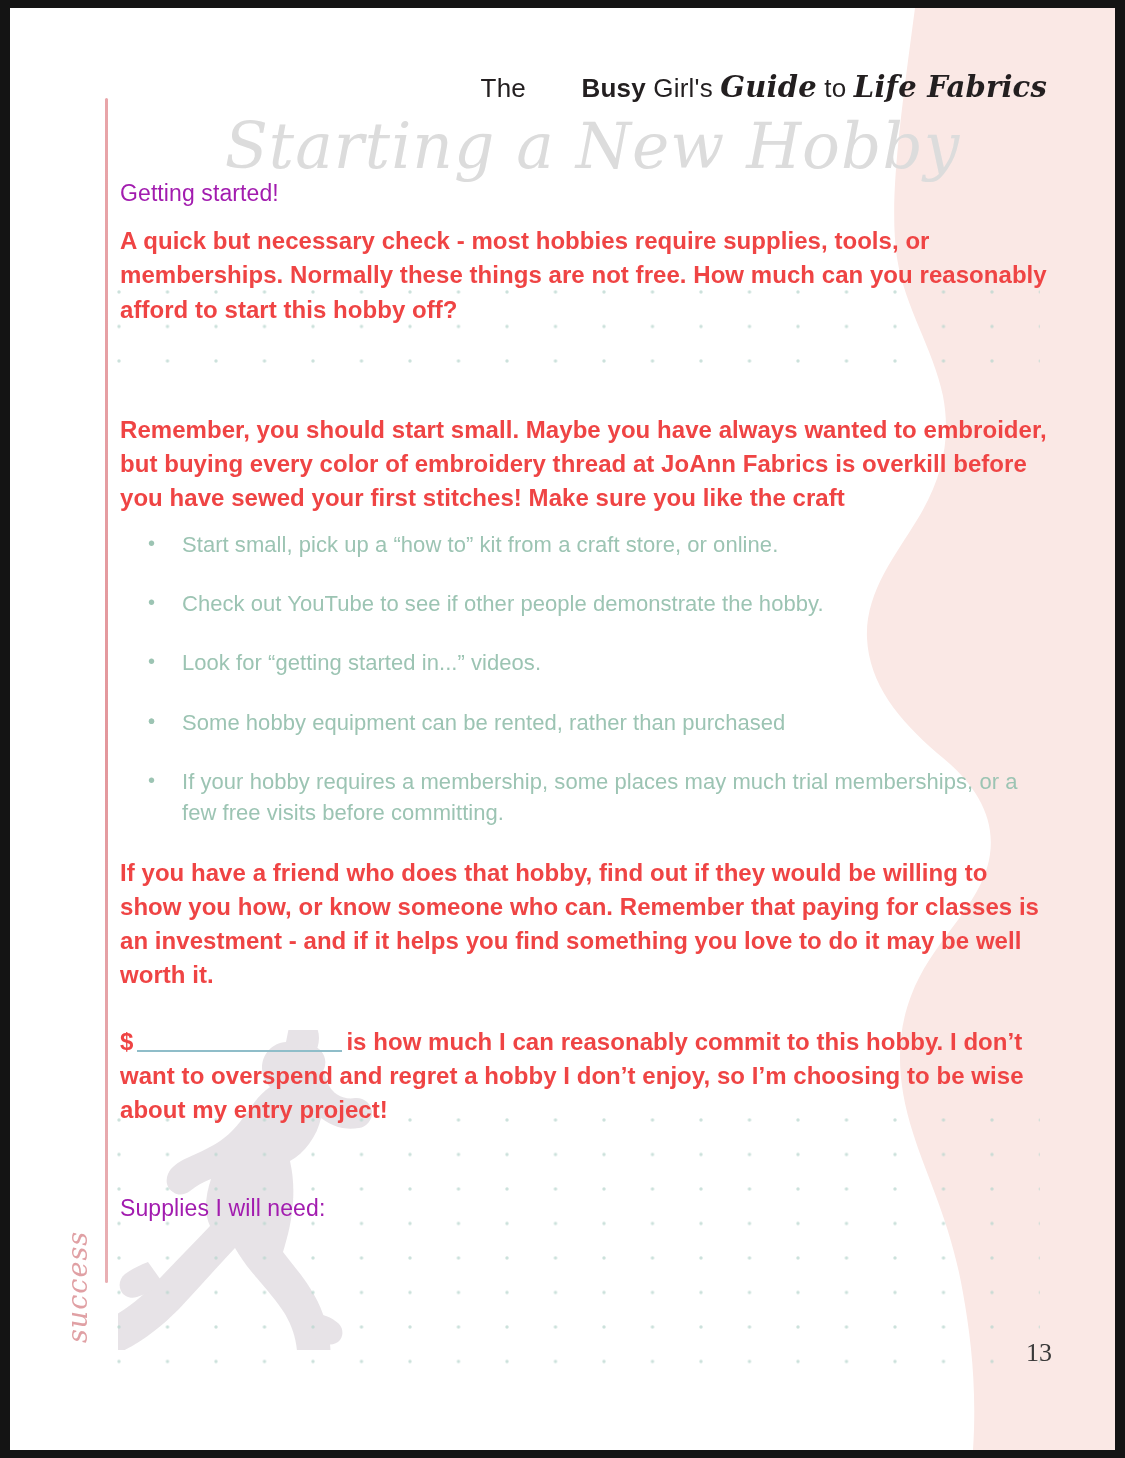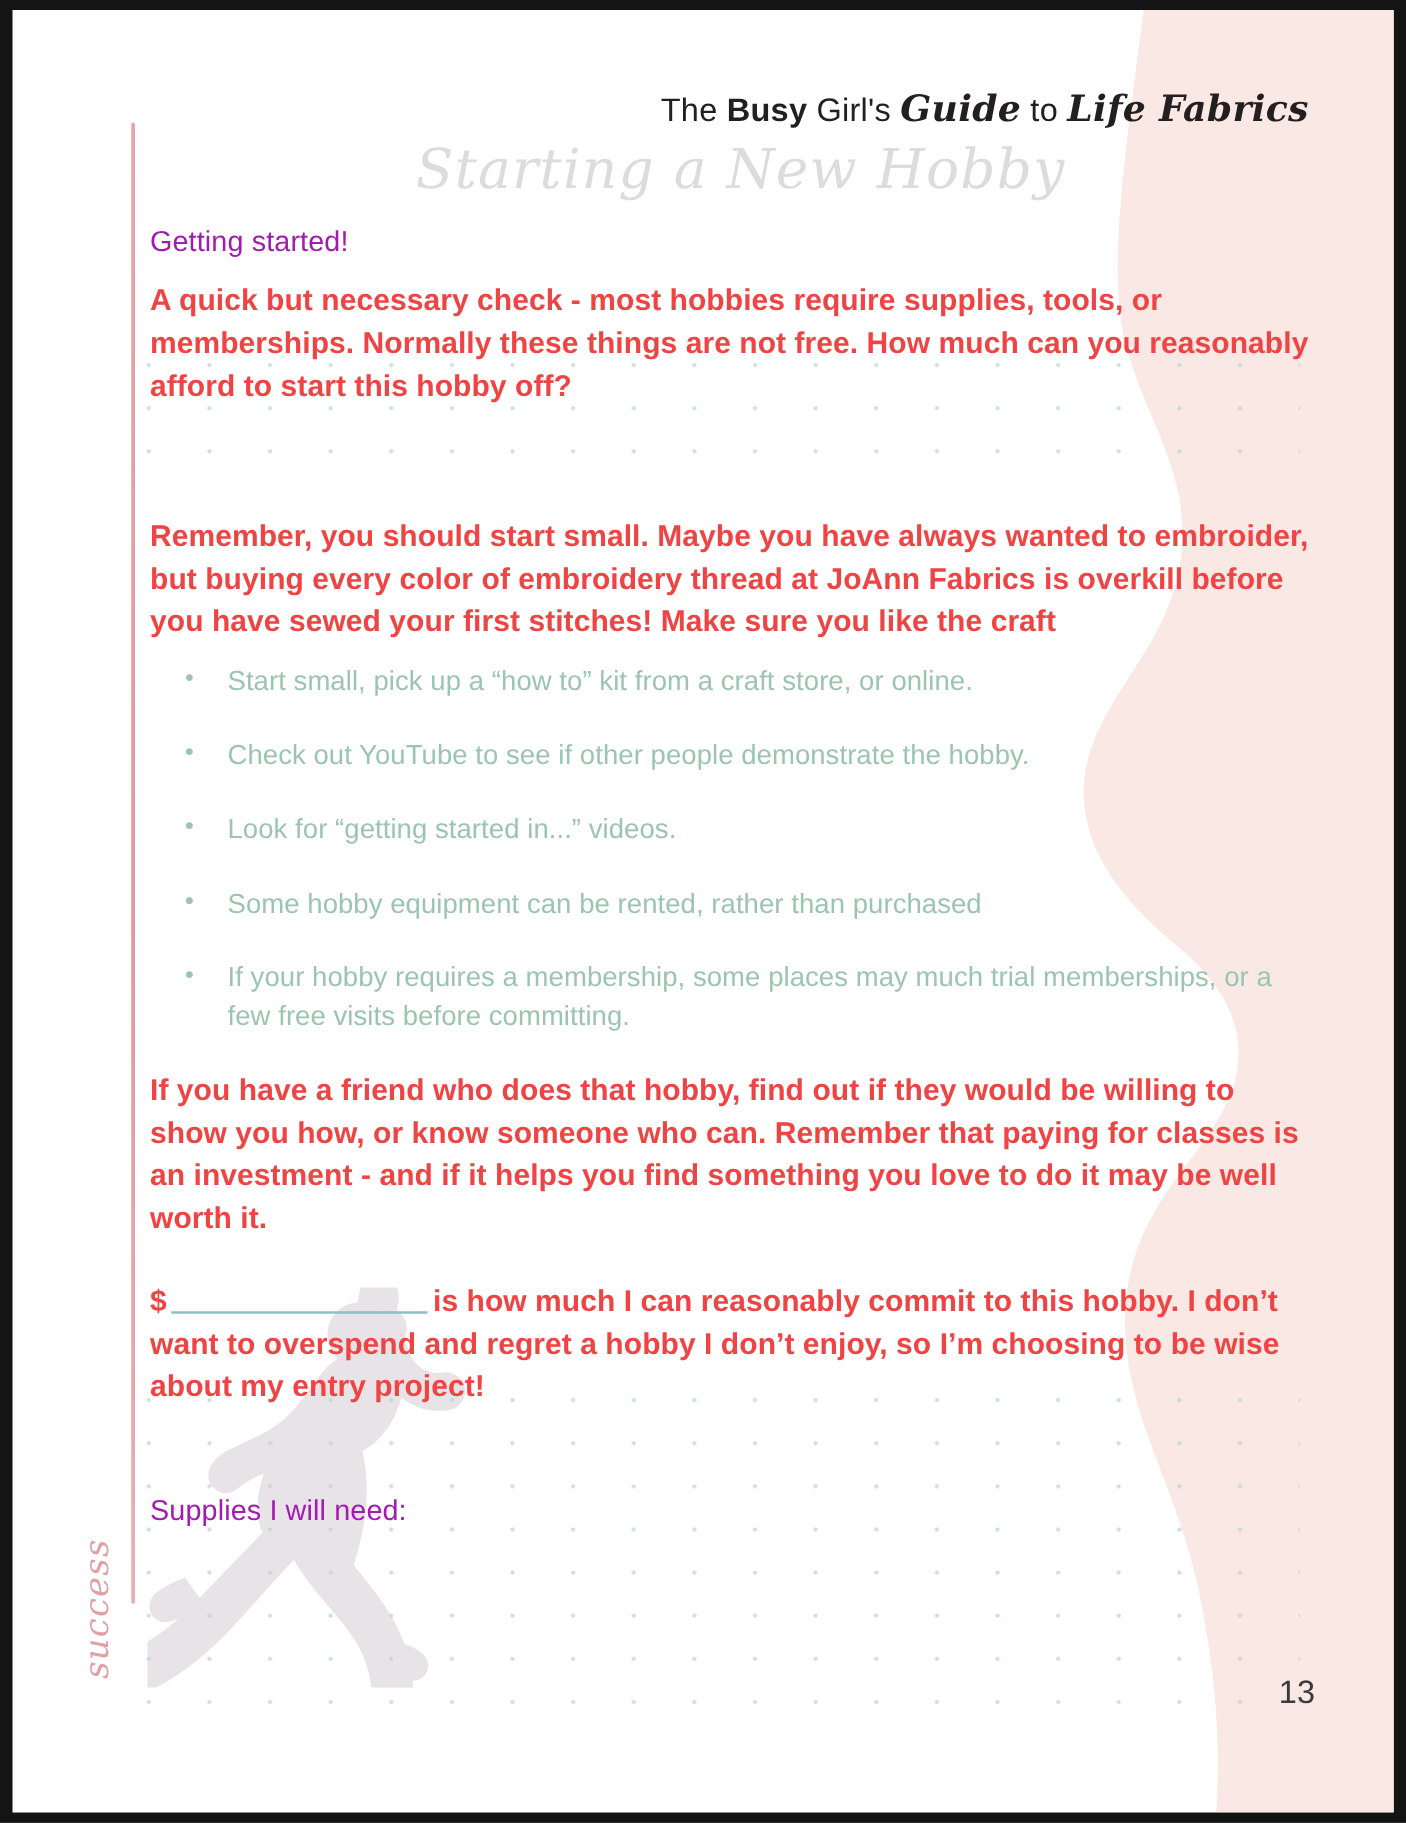--- a/index.html
+++ b/index.html
@@ -94,37 +94,37 @@
   .brand-header {
     position: absolute;
     right: 68px;
     top: 62px;
     font-size: 26px;
     color: #231f20;
     white-space: nowrap;
     letter-spacing: .2px;
   }
   .brand-header .b-reg { font-family: "Liberation Sans", sans-serif; font-weight: 400; }
-  .brand-header .b-bold { font-family: "Liberation Sans", sans-serif; font-weight: 700; }
+  .brand-header .b-bold { font-family: "Liberation Sans", sans-serif; font-weight: 700; margin-left: 48px; }
   .brand-header .b-script {
     font-family: "DejaVu Serif", serif;
     font-style: italic;
     font-weight: 700;
     font-size: 29px;
   }
 
   .page-title {
     position: absolute;
     left: 0;
     top: 102px;
     width: 1105px;
     text-align: center;
     font-family: "DejaVu Serif", serif;
     font-style: italic;
-    font-size: 44px;
+    font-size: 63px;
     color: #dcdcdc;
     letter-spacing: 1px;
     white-space: nowrap;
     padding-left: 60px;
     box-sizing: border-box;
   }
 
   
   .content {
     position: absolute;
@@ -182,21 +182,21 @@
     margin: 0 4px;
     vertical-align: -2px;
   }
 
   .page-number {
     position: absolute;
     right: 63px;
     top: 1330px;
     font-size: 26px;
     color: #3a3a3a;
-    font-family: Liberation Sans, sans-serif;
+    font-family: Liberation Serif, serif;
   }
 </style>
 </head>
 <body>
 
 <div class="page-frame">
   <div class="page">
 
     <svg class="pink-wave" viewBox="0 0 260 1442" preserveAspectRatio="none">
       <path d="M 60 0 L 260 0 L 260 1442 L 118 1442

